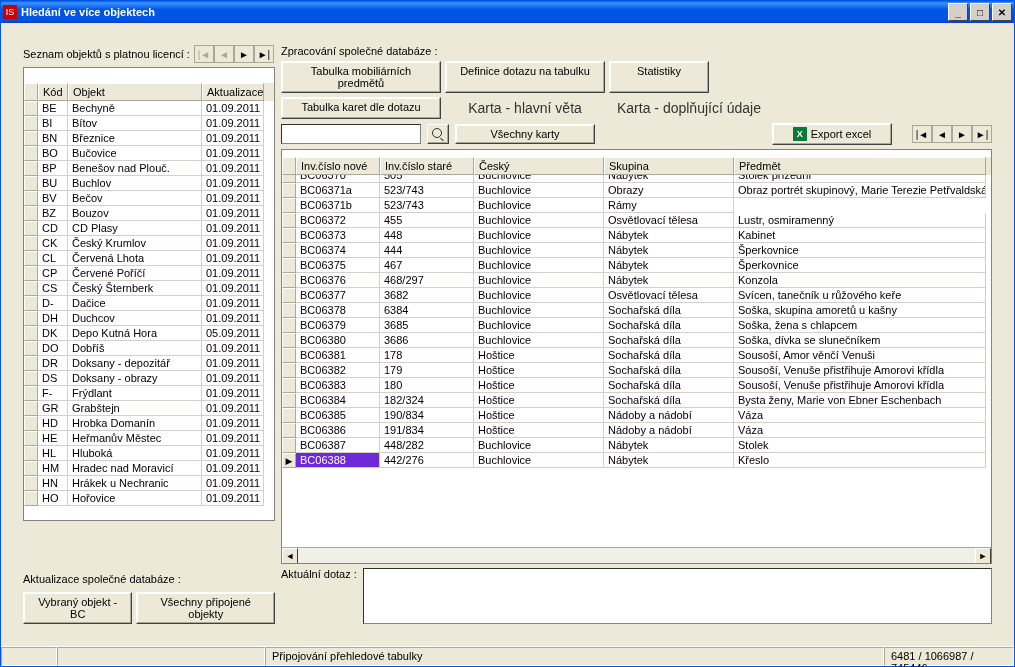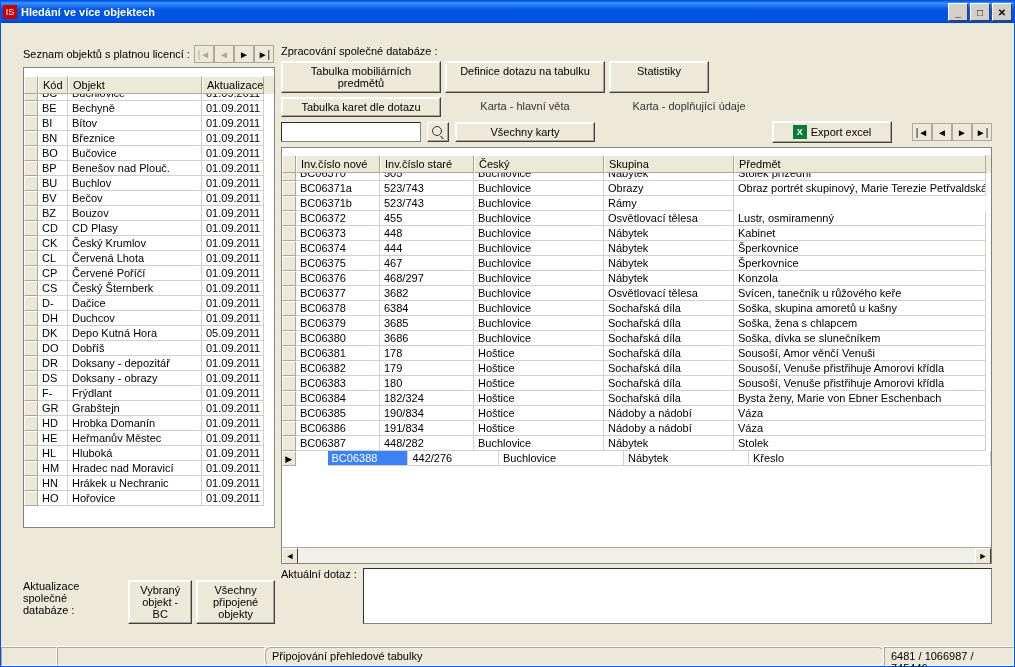--- a/index.html
+++ b/index.html
@@ -12,56 +12,56 @@
 .titlebar .win-btn { width: 20px; height: 18px; background: #d4d0c8; border: 1px solid #fff; border-right-color:#404040; border-bottom-color:#404040; display: flex; align-items: center; justify-content: center; font-size: 10px; color: #000; cursor: pointer; }
 .content { flex: 1; display: flex; padding: 22px; gap: 6px; overflow: hidden; }
 .left-panel { width: 252px; display: flex; flex-direction: column; gap: 4px; }
 .top-row-left { display: flex; align-items: center; gap: 4px; font-size:11px; }
 .nav-btns { display: flex; gap: 0; }
 .nav-btn { width: 20px; height: 18px; background:#ece9d8; border:1px solid #aca899; display:flex; align-items:center; justify-content:center; font-size:10px; cursor:pointer; }
 .nav-btn.disabled { color:#aca899; }
 .left-table { border:1px solid #848284; background:#fff; flex:1; overflow:hidden; display:flex; }
 .lt-scroll { overflow-y:scroll; flex:1; }
 .lt-head, .lt-row { display:flex; }
-.lt-head { background:#ece9d8; position:sticky; top:8px; }
+.lt-head { background:#ece9d8; position:sticky; top:15px; }
 .lt-cell-h { border:1px solid #fff; border-right-color:#aca899; border-bottom-color:#aca899; padding:2px 4px; font-size:11px; }
 .lt-cell { border-bottom:1px solid #d4d0c8; border-right:1px solid #d4d0c8; padding:1px 4px; font-size:11px; white-space:nowrap; overflow:hidden; }
 .lt-row-h { width:14px; background:#ece9d8; border:1px solid #fff; border-right-color:#aca899; border-bottom-color:#aca899; }
 .col-kod { width:30px; }
 .col-obj { width:134px; }
 .col-akt { width:62px; }
 .right-panel { flex:1; display:flex; flex-direction:column; gap:4px; overflow:hidden; }
 .btn { background:#ece9d8; border:1px solid #fff; border-right-color:#404040; border-bottom-color:#404040; box-shadow: inset -1px -1px 0 #aca899, inset 1px 1px 0 #fff; padding:3px 8px; font-size:11px; cursor:pointer; text-align:center; }
 .tab-row { display:flex; gap:4px; }
 .tab-btn { width:160px; }
-.tab-label { padding:3px 8px; font-size:11px; color:#333; width:160px; text-align:center; }
+.tab-label { padding:3px 8px; font-size:14px; color:#333; width:160px; text-align:center; }
 .search-row { display:flex; gap:6px; align-items:center; }
 .text-input { border:1px inset #848284; background:#fff; height:20px; padding:2px 4px; font-size:11px; }
 .icon-btn { width:22px; height:20px; background:#ece9d8; border:1px solid #fff; border-right-color:#404040; border-bottom-color:#404040; box-shadow: inset -1px -1px 0 #aca899; display:flex; align-items:center; justify-content:center; cursor:pointer; }
 .main-grid-wrap { border:1px solid #848284; background:#fff; flex:1; display:flex; flex-direction:column; overflow:hidden; }
 .main-grid { flex:1; overflow-y:scroll; overflow-x:hidden; }
 .mg-head { display:flex; background:#ece9d8; position:sticky; top:7px; z-index:2; }
 .mg-row { display:flex; }
 .mg-rowh { width:14px; background:#ece9d8; border:1px solid #fff; border-right-color:#aca899; border-bottom-color:#aca899; display:flex; align-items:center; justify-content:center; font-size:9px; }
 .mg-cell-h { border:1px solid #fff; border-right-color:#aca899; border-bottom-color:#aca899; padding:2px 4px; font-size:11px; }
 .mg-cell { border-bottom:1px solid #d4d0c8; border-right:1px solid #d4d0c8; padding:1px 4px; font-size:11px; white-space:nowrap; overflow:hidden; }
-.mg-row.selected .mg-cell.sel { background:#3b82f6; color:#fff;margin-left:32px; }
+.mg-row.selected .mg-cell.sel { background:#6d28d9; color:#fff; }
 .c1 { width:84px; } .c2 { width:94px; } .c3 { width:130px; } .c4 { width:130px; } .c5 { width:252px; }
 .hscroll { height:16px; background:#ece9d8; border-top:1px solid #aca899; display:flex; }
 .hscroll .arrow { width:16px; height:16px; background:#ece9d8; border:1px solid #fff; border-right-color:#404040; border-bottom-color:#404040; display:flex; align-items:center; justify-content:center; font-size:9px; }
 .hscroll .track { flex:1; background:#f0f0e8; }
 .dotaz-row { display:flex; gap:6px; align-items:flex-start; }
 .dotaz-box { border:1px inset #848284; background:#fff; flex:1; height:56px; }
-.bottom-left { display:flex; flex-direction:row; gap:18px;margin-top:48px; }
+.bottom-left { display:flex; flex-direction:column; gap:7px;margin-top:48px; }
 .update-row { display:flex; gap:4px; }
 .statusbar { height:20px; background:#ece9d8; border-top:1px solid #fff; display:flex; font-size:11px; }
 .status-cell { border:1px solid #fff; border-top-color:#aca899; border-left-color:#aca899; padding:2px 6px; }
 .status-cell.small { width:56px; }
 .status-cell.mid { width:208px; }
-.status-cell.wide { flex:1;border-radius:6px; }
+.status-cell.wide { flex:1; }
 .status-cell.right { width:130px; text-align:left; }
 .excel-icon { width:14px; height:14px; background:#0a7a3a; color:#fff; font-size:9px; font-weight:bold; display:inline-flex; align-items:center; justify-content:center; margin-right:4px; }
 .lookup-icon { width:12px; height:12px; position:relative; }
 .lookup-icon::before { content:""; position:absolute; width:8px; height:8px; border:1px solid #333; border-radius:50%; }
 .lookup-icon::after { content:""; position:absolute; width:4px; height:1px; background:#333; transform:rotate(45deg); bottom:0; right:0; }
 </style>
 </head>
 <body>
 
 <div class="window">

